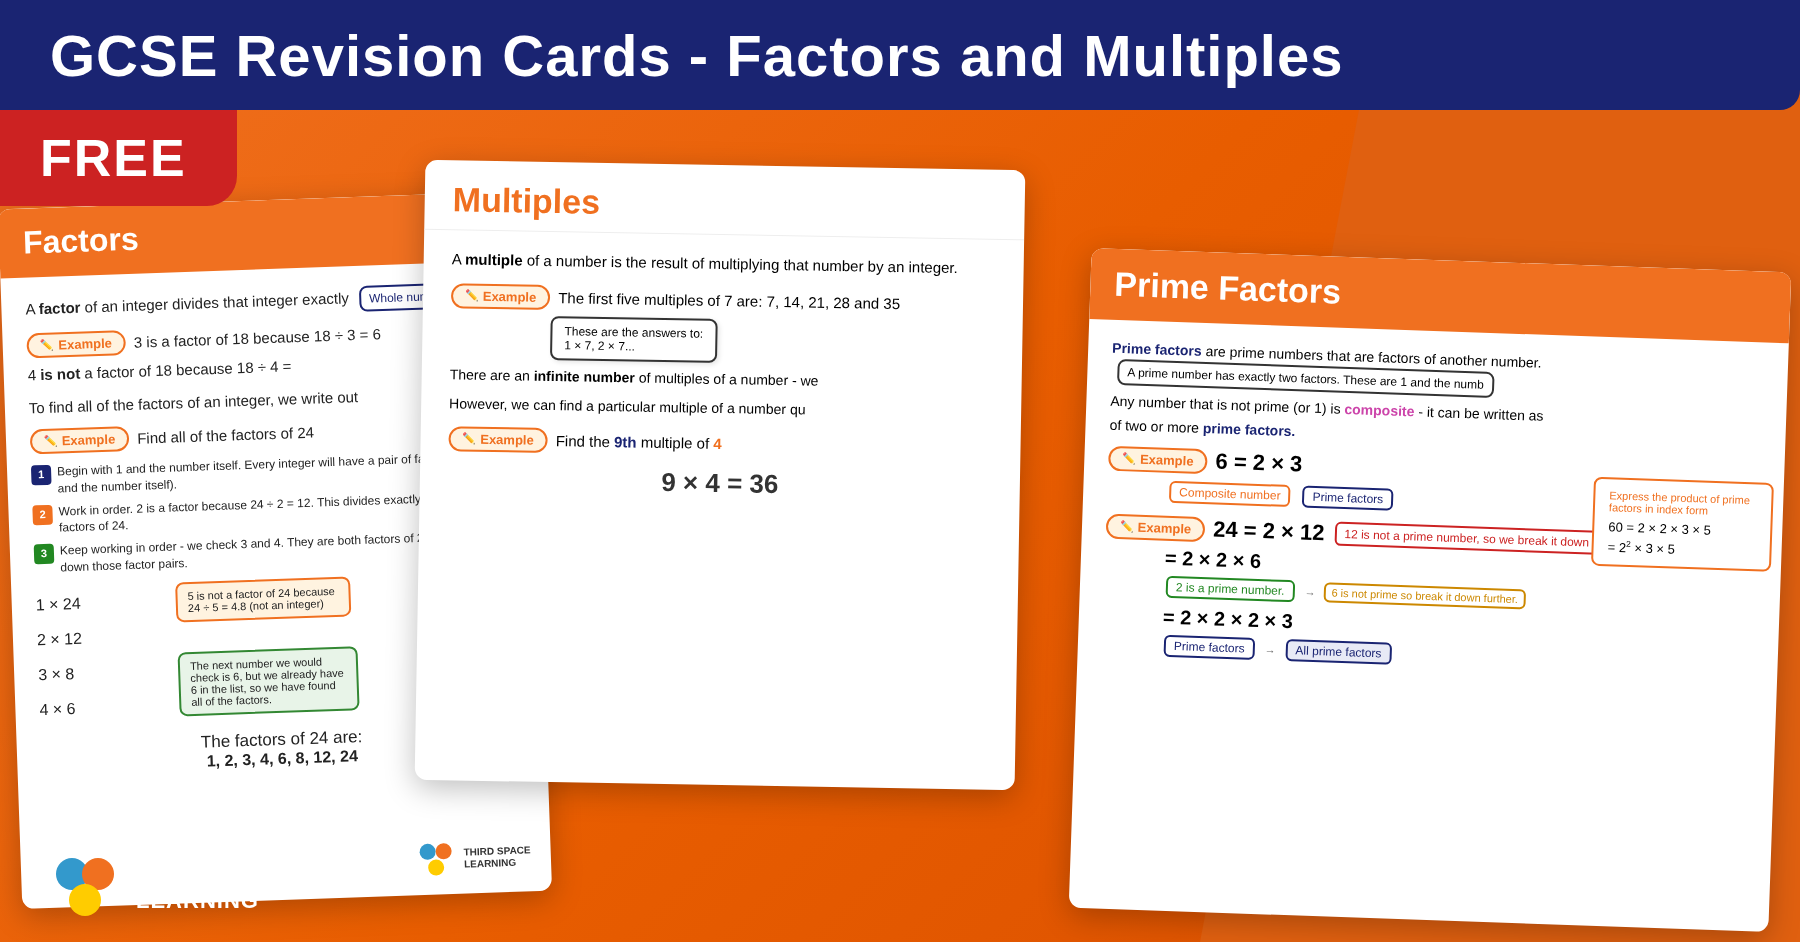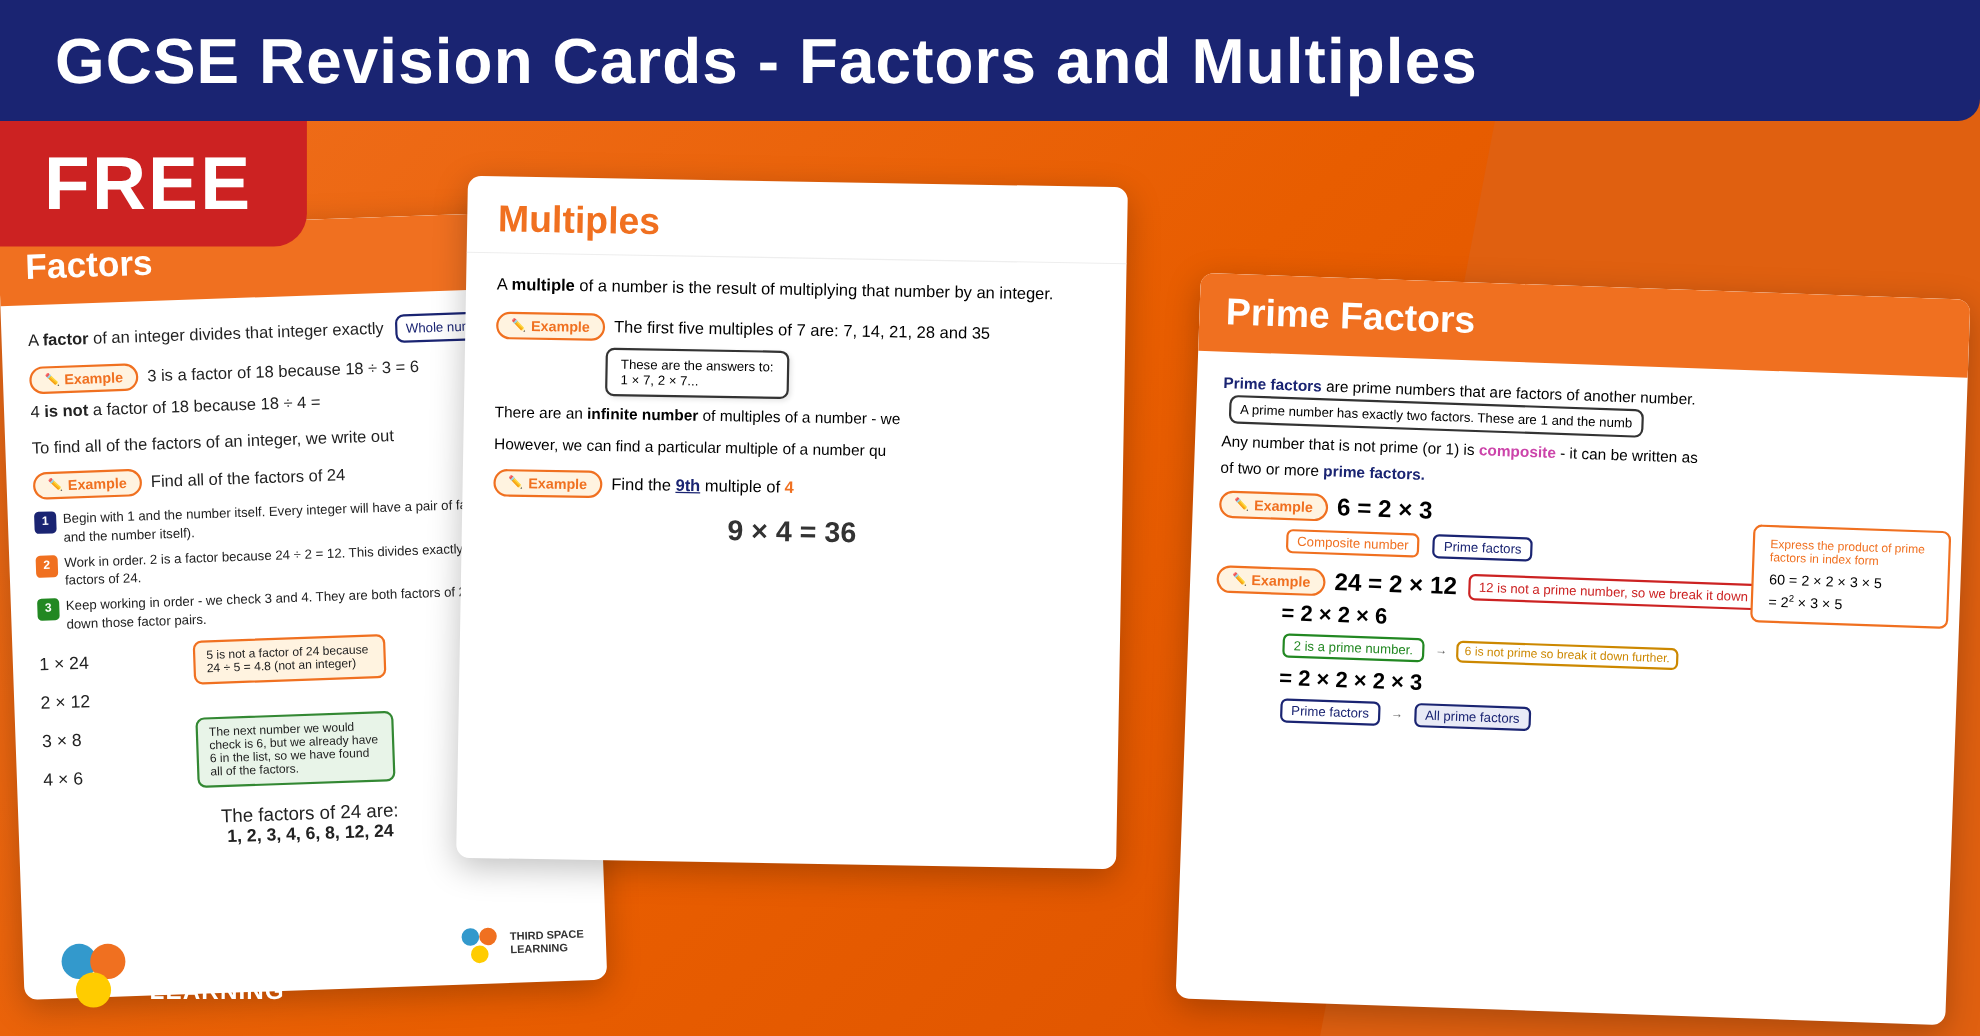--- a/index.html
+++ b/index.html
@@ -55,21 +55,21 @@
       letter-spacing: 1px;
     }
 
     
     .free-badge {
       position: absolute;
       top: 110px;
       left: 0;
       background: #cc2222;
       color: white;
-      font-size: 68px;
+      font-size: 52px;
       font-weight: 900;
       padding: 18px 50px 18px 40px;
       border-radius: 0 0 30px 0;
       z-index: 10;
       letter-spacing: 2px;
     }
 
     
     .card {
       position: absolute;
@@ -456,21 +456,21 @@
     <p style="margin-bottom:8px; font-size:14px; line-height:1.5;">
       There are an <span class="bold">infinite number</span> of multiples of a number - we
     </p>
     <p style="margin-bottom:12px; font-size:14px; line-height:1.5;">
       However, we can find a particular multiple of a number qu
     </p>
 
     <div class="example-line">
       <span class="example-pill">Example</span>
       <span style="font-size:15px;">
-        Find the <span style="color:#1a2472; font-weight:800; text-decoration:underline;margin-top:30px;">9th</span> multiple of <span style="color:#F07020; font-weight:800;">4</span>
+        Find the <span style="color:#1a2472; font-weight:800; margin-top:30px;">9th</span> multiple of <span style="color:#F07020; font-weight:800;">4</span>
       </span>
     </div>
 
     <div style="text-align:center; font-size:26px; font-weight:700; margin-top:12px; color:#333;">
       9 × 4 = 36
     </div>
   </div>
 </div>
 
 <div class="card card-prime">

